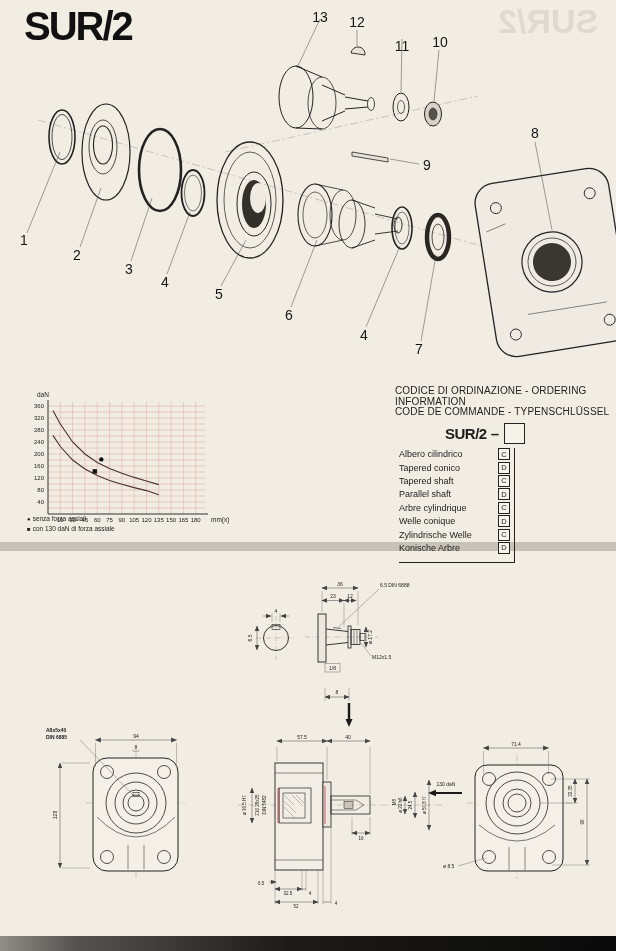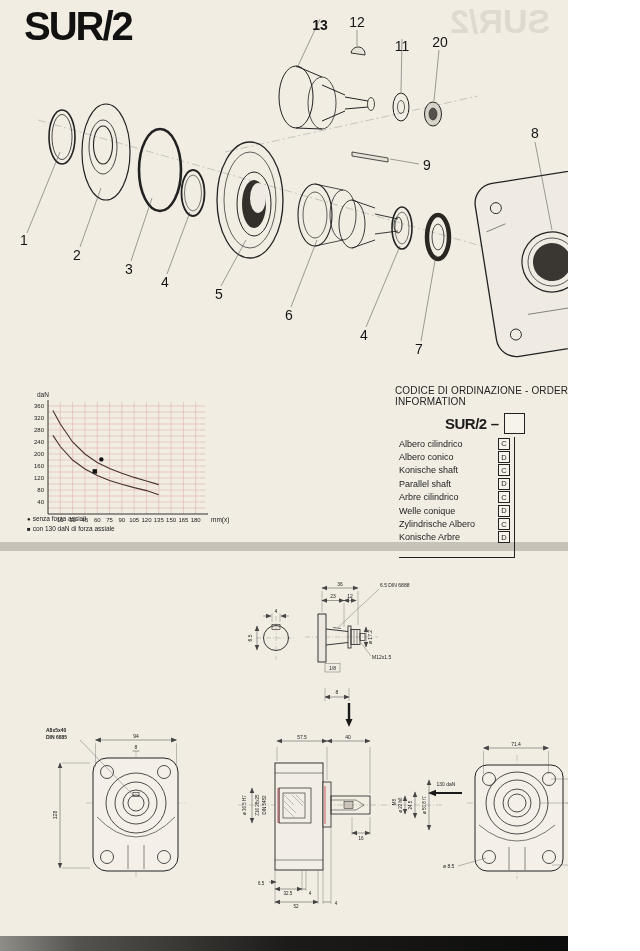--- a/index.html
+++ b/index.html
@@ -1,16 +1,16 @@
 <!DOCTYPE html>
 <html><head>
 <meta charset="utf-8">
 <style>
   html,body{margin:0;padding:0;}
-  .page{position:relative;width:568px;height:951px;background:#f1ede3;overflow:hidden;
+  .page{position:relative;width:616px;height:951px;background:#f1ede3;overflow:hidden;
         font-family:"Liberation Sans",sans-serif;color:#1c1c1c;}
   .title{position:absolute;left:24px;top:4px;font-size:40px;font-weight:bold;
          letter-spacing:-2px;color:#111;z-index:5;}
   .watermark{position:absolute;right:18px;top:2px;font-size:34px;font-weight:bold;
          color:#8d867a;opacity:.18;transform:scaleX(-1);z-index:1;}
   .layer{position:absolute;left:0;top:0;}
   .callouts{position:absolute;left:0;top:0;width:640px;height:951px;pointer-events:none;z-index:4;}
   .callout{position:absolute;transform:translate(-50%,-50%);font-size:14px;color:#151515;}
   
   .chart{position:absolute;left:18px;top:388px;z-index:3;}
@@ -18,21 +18,21 @@
   .legend-item{font-size:6.5px;line-height:10px;color:#222;white-space:nowrap;}
   .legend-item .mk{margin-right:2px;font-size:6px;}
   
   .ordering{position:absolute;left:395px;top:386px;width:240px;z-index:3;}
   .ord-head{font-size:10px;line-height:10.5px;color:#222;letter-spacing:.15px;}
   .model-row{margin:5px 0 3px 50px;display:flex;align-items:center;height:22px;}
   .model{font-size:15px;font-weight:bold;letter-spacing:-.5px;}
   .dash{font-size:15px;font-weight:bold;margin:0 5px 0 4px;}
   .big-box{width:19px;height:19px;border:1.3px solid #222;background:#f6f3ea;}
   .rows{width:115px;margin-left:4px;border-right:1.2px solid #222;border-bottom:1.2px solid #222;
-        padding-bottom:13px;}
+        padding-bottom:7px;}
   .ord-row{display:flex;justify-content:space-between;align-items:center;height:13.4px;
         font-size:9px;padding-right:4px;}
   .code-box{width:10px;height:10px;border:1px solid #222;font-size:7.5px;display:flex;
         align-items:center;justify-content:center;background:#f6f3ea;flex:0 0 auto;}
   .divider{position:absolute;left:0;top:542px;width:640px;height:9px;background:#c7c2b8;}
   .bottombar{position:absolute;left:0;top:936px;width:640px;height:15px;
         background:linear-gradient(90deg,#8f8d88 0,#55534f 12%,#1c1b19 45%,#080808 100%);}
   svg text{font-family:"Liberation Sans",sans-serif;fill:#222;}
 </style>
 </head>
@@ -163,24 +163,24 @@
       <div class="callout" style="left: 24px; top: 240px;">1</div>
       <div class="callout" style="left: 77px; top: 255px;">2</div>
       <div class="callout" style="left: 129px; top: 269px;">3</div>
       <div class="callout" style="left: 165px; top: 282px;">4</div>
       <div class="callout" style="left: 219px; top: 294px;">5</div>
       <div class="callout" style="left: 289px; top: 315px;">6</div>
       <div class="callout" style="left: 364px; top: 335px;">4</div>
       <div class="callout" style="left: 419px; top: 349px;">7</div>
       <div class="callout" style="left: 535px; top: 133px;">8</div>
       <div class="callout" style="left: 427px; top: 165px;">9</div>
-      <div class="callout" style="left: 440px; top: 42px;">20</div>
+      <div class="callout" style="left: 440px; top: 42px;">10</div>
       <div class="callout" style="left: 402px; top: 46px;">11</div>
       <div class="callout" style="left: 357px; top: 22px;">12</div>
-      <div class="callout" style="left: 320px; top: 25px; font-weight: bold;">13</div>
+      <div class="callout" style="left: 320px; top: 17px;">13</div>
     </div>
 
   <svg class="chart" width="230" height="150" viewBox="0 0 230 150">
       <line x1="42.30769230769231" y1="14" x2="42.30769230769231" y2="126" stroke="#dca6a0" stroke-width="0.5"></line>
       <line x1="54.61538461538461" y1="14" x2="54.61538461538461" y2="126" stroke="#dca6a0" stroke-width="0.5"></line>
       <line x1="66.92307692307692" y1="14" x2="66.92307692307692" y2="126" stroke="#dca6a0" stroke-width="0.5"></line>
       <line x1="79.23076923076923" y1="14" x2="79.23076923076923" y2="126" stroke="#dca6a0" stroke-width="0.5"></line>
       <line x1="91.53846153846153" y1="14" x2="91.53846153846153" y2="126" stroke="#dca6a0" stroke-width="0.5"></line>
       <line x1="103.84615384615384" y1="14" x2="103.84615384615384" y2="126" stroke="#dca6a0" stroke-width="0.5"></line>
       <line x1="116.15384615384615" y1="14" x2="116.15384615384615" y2="126" stroke="#dca6a0" stroke-width="0.5"></line>
@@ -237,52 +237,53 @@
       <circle cx="83.33333333333333" cy="71.4" r="2.2" fill="#111"></circle>
       <rect x="74.56923076923077" y="81.2" width="4.4" height="4.4" fill="#111"></rect>
     </svg>
   <div class="legend">
       <div class="legend-item"><span class="mk">●</span><span>senza forza assiali</span></div>
       <div class="legend-item"><span class="mk">■</span><span>con 130 daN di forza assiale</span></div>
     </div>
 
   <div class="ordering">
     <div class="ord-head">CODICE DI ORDINAZIONE - ORDERING INFORMATION</div>
+    <div class="ord-head">CODE DE COMMANDE - TYPENSCHLÜSSEL</div>
     <div class="model-row">
       <span class="model">SUR/2</span>
       <span class="dash">–</span>
       <span class="big-box"></span>
     </div>
     <div class="rows">
         <div class="ord-row">
           <span>Albero cilindrico</span>
           <span class="code-box">C</span>
         </div>
         <div class="ord-row">
-          <span>Albero conico</span>
+          <span>Tapered conico</span>
           <span class="code-box">D</span>
         </div>
         <div class="ord-row">
-          <span>Konische shaft</span>
+          <span>Tapered shaft</span>
           <span class="code-box">C</span>
         </div>
         <div class="ord-row">
           <span>Parallel shaft</span>
           <span class="code-box">D</span>
         </div>
         <div class="ord-row">
-          <span>Arbre cilindrico</span>
+          <span>Arbre cylindrique</span>
           <span class="code-box">C</span>
         </div>
         <div class="ord-row">
           <span>Welle conique</span>
           <span class="code-box">D</span>
         </div>
         <div class="ord-row">
-          <span>Zylindrische Albero</span>
+          <span>Zylindrische Welle</span>
           <span class="code-box">C</span>
         </div>
         <div class="ord-row">
           <span>Konische Arbre</span>
           <span class="code-box">D</span>
         </div>
       </div>
   </div>
 
   <div class="divider"></div>

